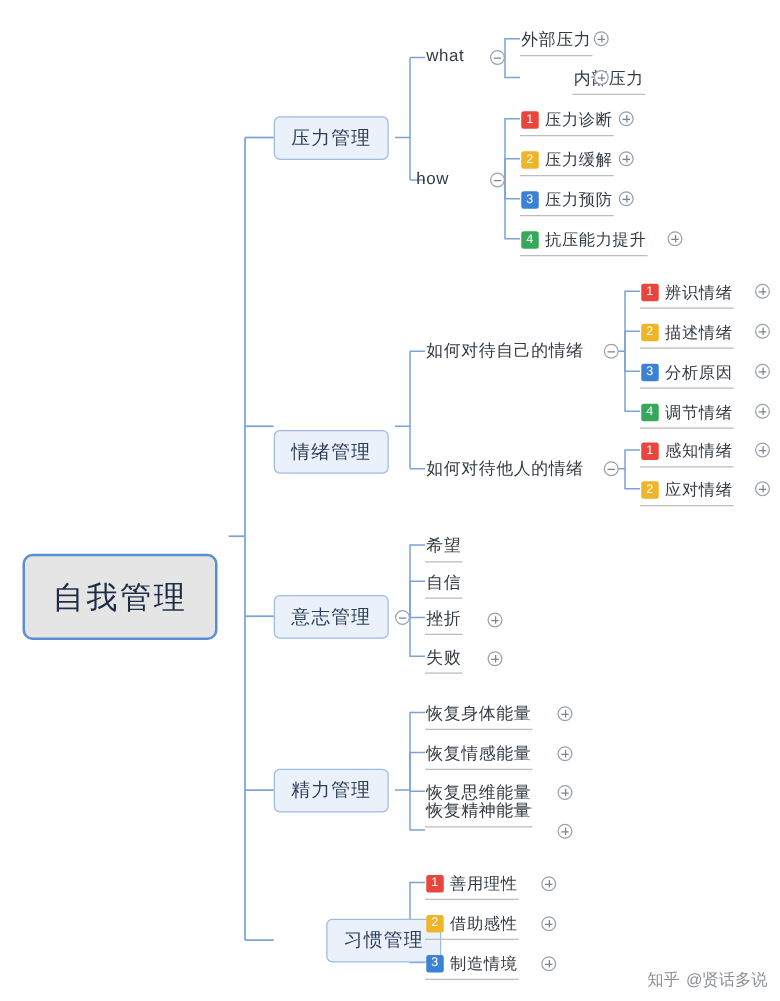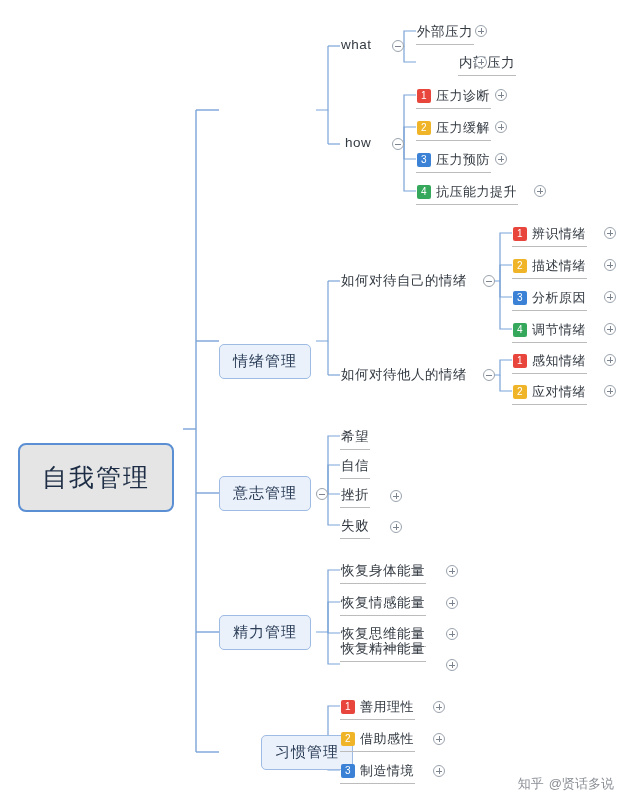--- a/index.html
+++ b/index.html
@@ -193,27 +193,30 @@
       <path d="M316 752 L328 752 L328 706 L340 706"></path>
       <path d="M328 752 L328 738 L340 738"></path>
       <path d="M328 752 L328 770 L340 770"></path>
     </g>
   </svg>
 
   <div class="node root" style="left:18px; top:398px;">
     <span>自我管理</span>
   </div>
 
+  <div class="node l1" style="left:219px; top:93px;">
+    <span>压力管理</span>
+  </div>
 
   <div class="node l2 nb" style="left:340px; top:35px;">
     <span>what</span>
   </div>
   <div class="ctrl" style="left:392px; top:40px;"></div>
 
-  <div class="node l2 nb" style="left:344px; top:133px;text-align:center;">
+  <div class="node l2 nb" style="left:332px; top:133px;text-align:center;">
     <span>how</span>
   </div>
   <div class="ctrl" style="left:392px; top:138px;"></div>
 
   <div class="node l2" style="left:416px; top:21px;">
     <span>外部压力</span>
   </div>
   <div class="ctrl plus" style="left:475px; top:25px;"></div>
 
   <div class="node l2" style="left:416px; top:52px;margin-left:42px;">

